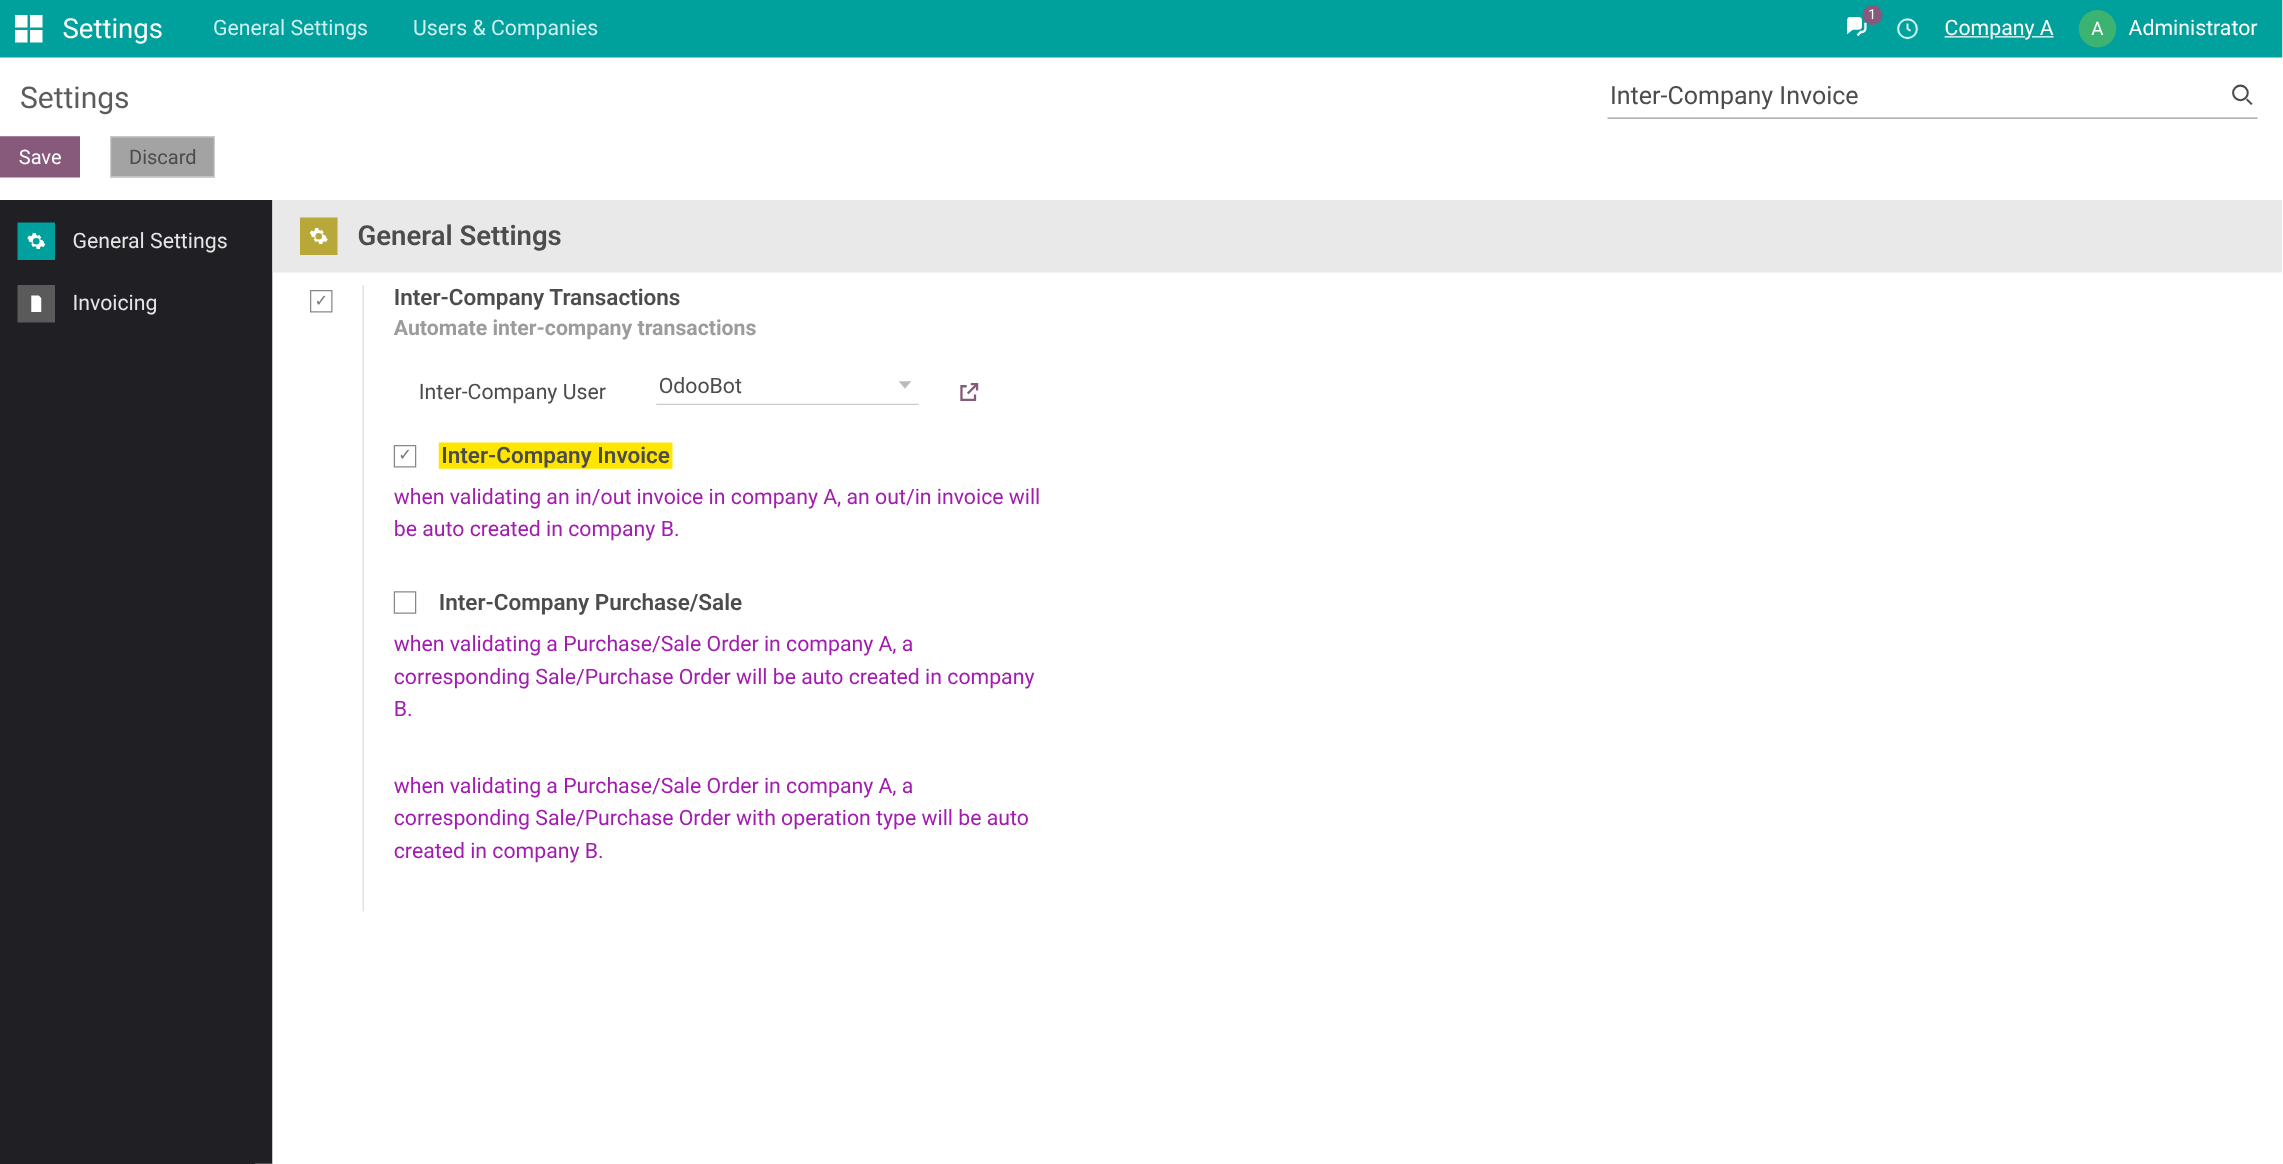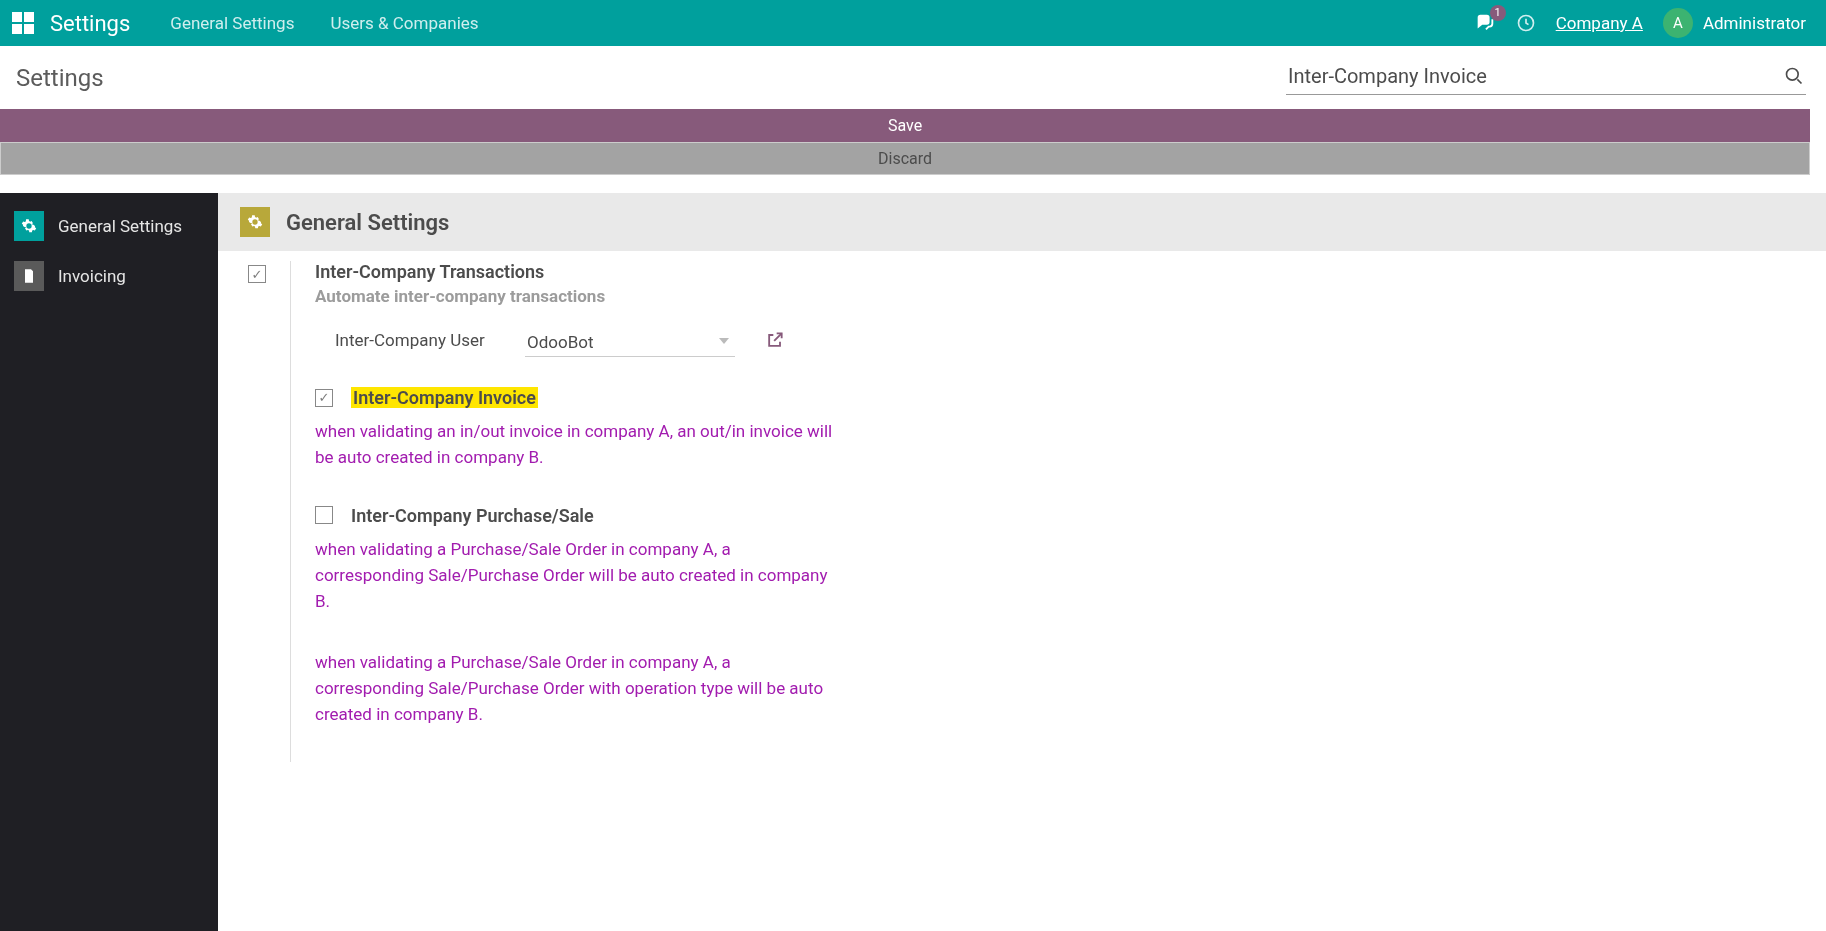--- a/index.html
+++ b/index.html
@@ -29,21 +29,21 @@
 .user-name { font-size:17px; color:#fff; }
 
 
 .subheader { display:flex; align-items:center; justify-content:space-between; padding: 14px 20px 6px 16px; }
 .page-title { font-size:24px; font-weight:400; color:#5c5c5c; }
 .search-wrap { position:relative; width:520px; }
 .search-input { width:100%; border:none; border-bottom:1px solid #999; font-size:20px; padding:4px 30px 6px 2px; color:#4c4c4c; outline:none; }
 .search-glass { position:absolute; right:2px; top:6px; width:20px; height:20px; stroke:#4c4c4c; fill:none; stroke-width:2; cursor:pointer; }
 
 
-.actions { padding: 8px 16px 18px 0; display:flex; gap:0;flex-direction:column; }
+.actions { padding: 8px 16px 18px 0; display:flex; gap:24px; }
 .btn { padding:6px 14px; font-size:16px; cursor:pointer; border:1px solid transparent; }
 .btn-primary { background:#875a7b; color:#fff; }
 .btn-secondary { background:#a3a3a3; color:#4c4c4c; border-color:#ccc; }
 
 
 .main { display:flex; height: calc(931px - 46px - 56px - 52px); }
 .sidebar { width:218px; background:#1f1f24; color:#e5e5e5; padding-top:8px; }
 .side-item { display:flex; align-items:center; gap:14px; padding:10px 14px; cursor:pointer; font-size:17px; color:#e5e5e5; }
 .side-item.active .side-icon-box { background:#00a09d; }
 .side-icon-box { width:30px; height:30px; background:#5a5a5a; display:flex; align-items:center; justify-content:center; }
@@ -56,21 +56,21 @@
 .section-title { font-size:22px; font-weight:600; color:#4c4c4c; }
 
 .settings-body { padding: 10px 30px; display:flex; gap:24px; }
 .module-check-col { padding-top:4px; }
 .checkbox { width:18px; height:18px; border:1px solid #888; background:#fff; display:inline-flex; align-items:center; justify-content:center; cursor:pointer; }
 .checkbox.checked::after { content:"✓"; color:#7c7c7c; font-size:13px; line-height:1; }
 .module-divider { width:1px; background:#ddd; align-self:stretch; }
 .module-col { flex:0 0 580px; }
 .module-title { font-size:18px; font-weight:600; color:#4c4c4c; margin-bottom:4px; }
 .module-sub { font-size:17px; color:#9c9c9c; margin-bottom:24px;font-weight:bold; }
-.field-row { display:flex; align-items:flex-start; gap:30px; margin-bottom:30px; padding-left:20px; }
+.field-row { display:flex; align-items:flex-end; gap:30px; margin-bottom:30px; padding-left:20px; }
 .field-label { font-size:17px; color:#4c4c4c; min-width:160px; }
 .select-wrap { position:relative; min-width:210px; border-bottom:1px solid #ccc; padding:2px 26px 4px 2px; font-size:17px; color:#4c4c4c; cursor:pointer; }
 .select-caret { position:absolute; right:6px; top:8px; width:0; height:0; border-left:5px solid transparent; border-right:5px solid transparent; border-top:6px solid #bbb; }
 .ext-link { width:20px; height:20px; stroke:#875a7b; fill:none; stroke-width:2.2; cursor:pointer; }
 
 .option { margin-bottom:34px; }
 .opt-head { display:flex; align-items:center; gap:18px; margin-bottom:10px; }
 .opt-title { font-size:18px; font-weight:600; color:#4c4c4c; }
 .opt-title.hl { background:#ffe600; padding:0 2px; }
 .opt-desc { font-size:17px; color:#a21caf; line-height:1.55; max-width:520px; }

